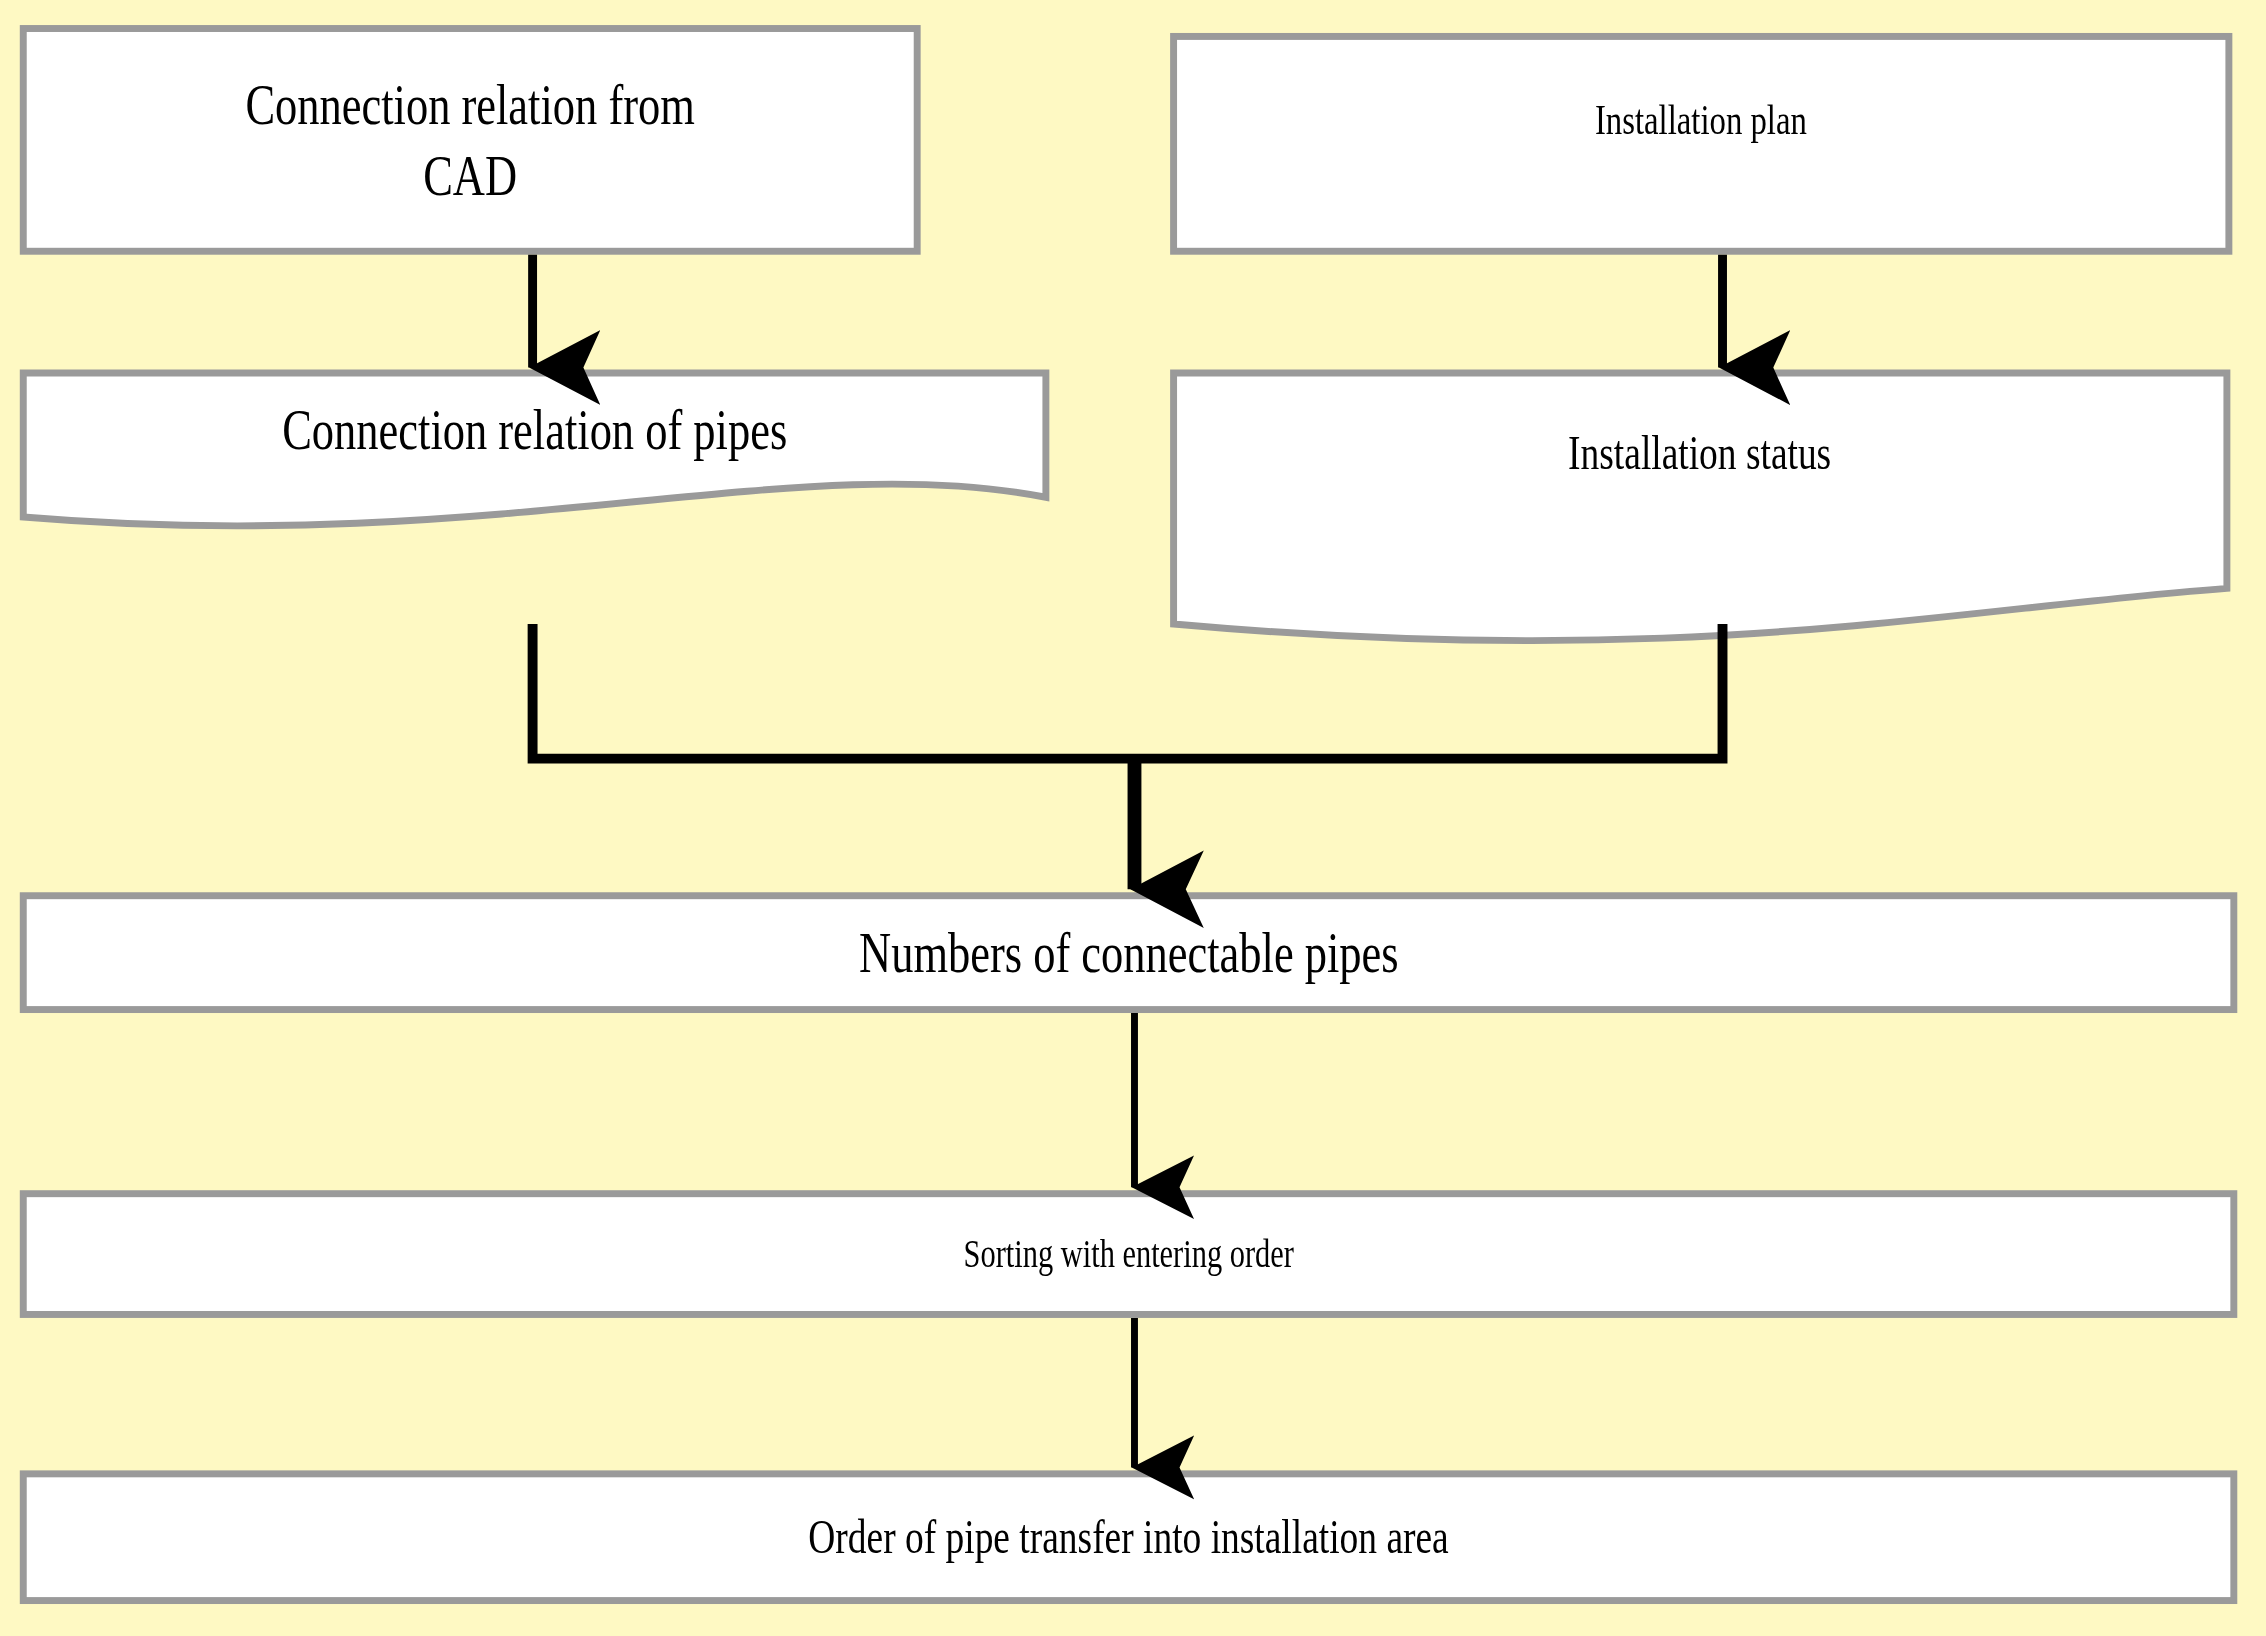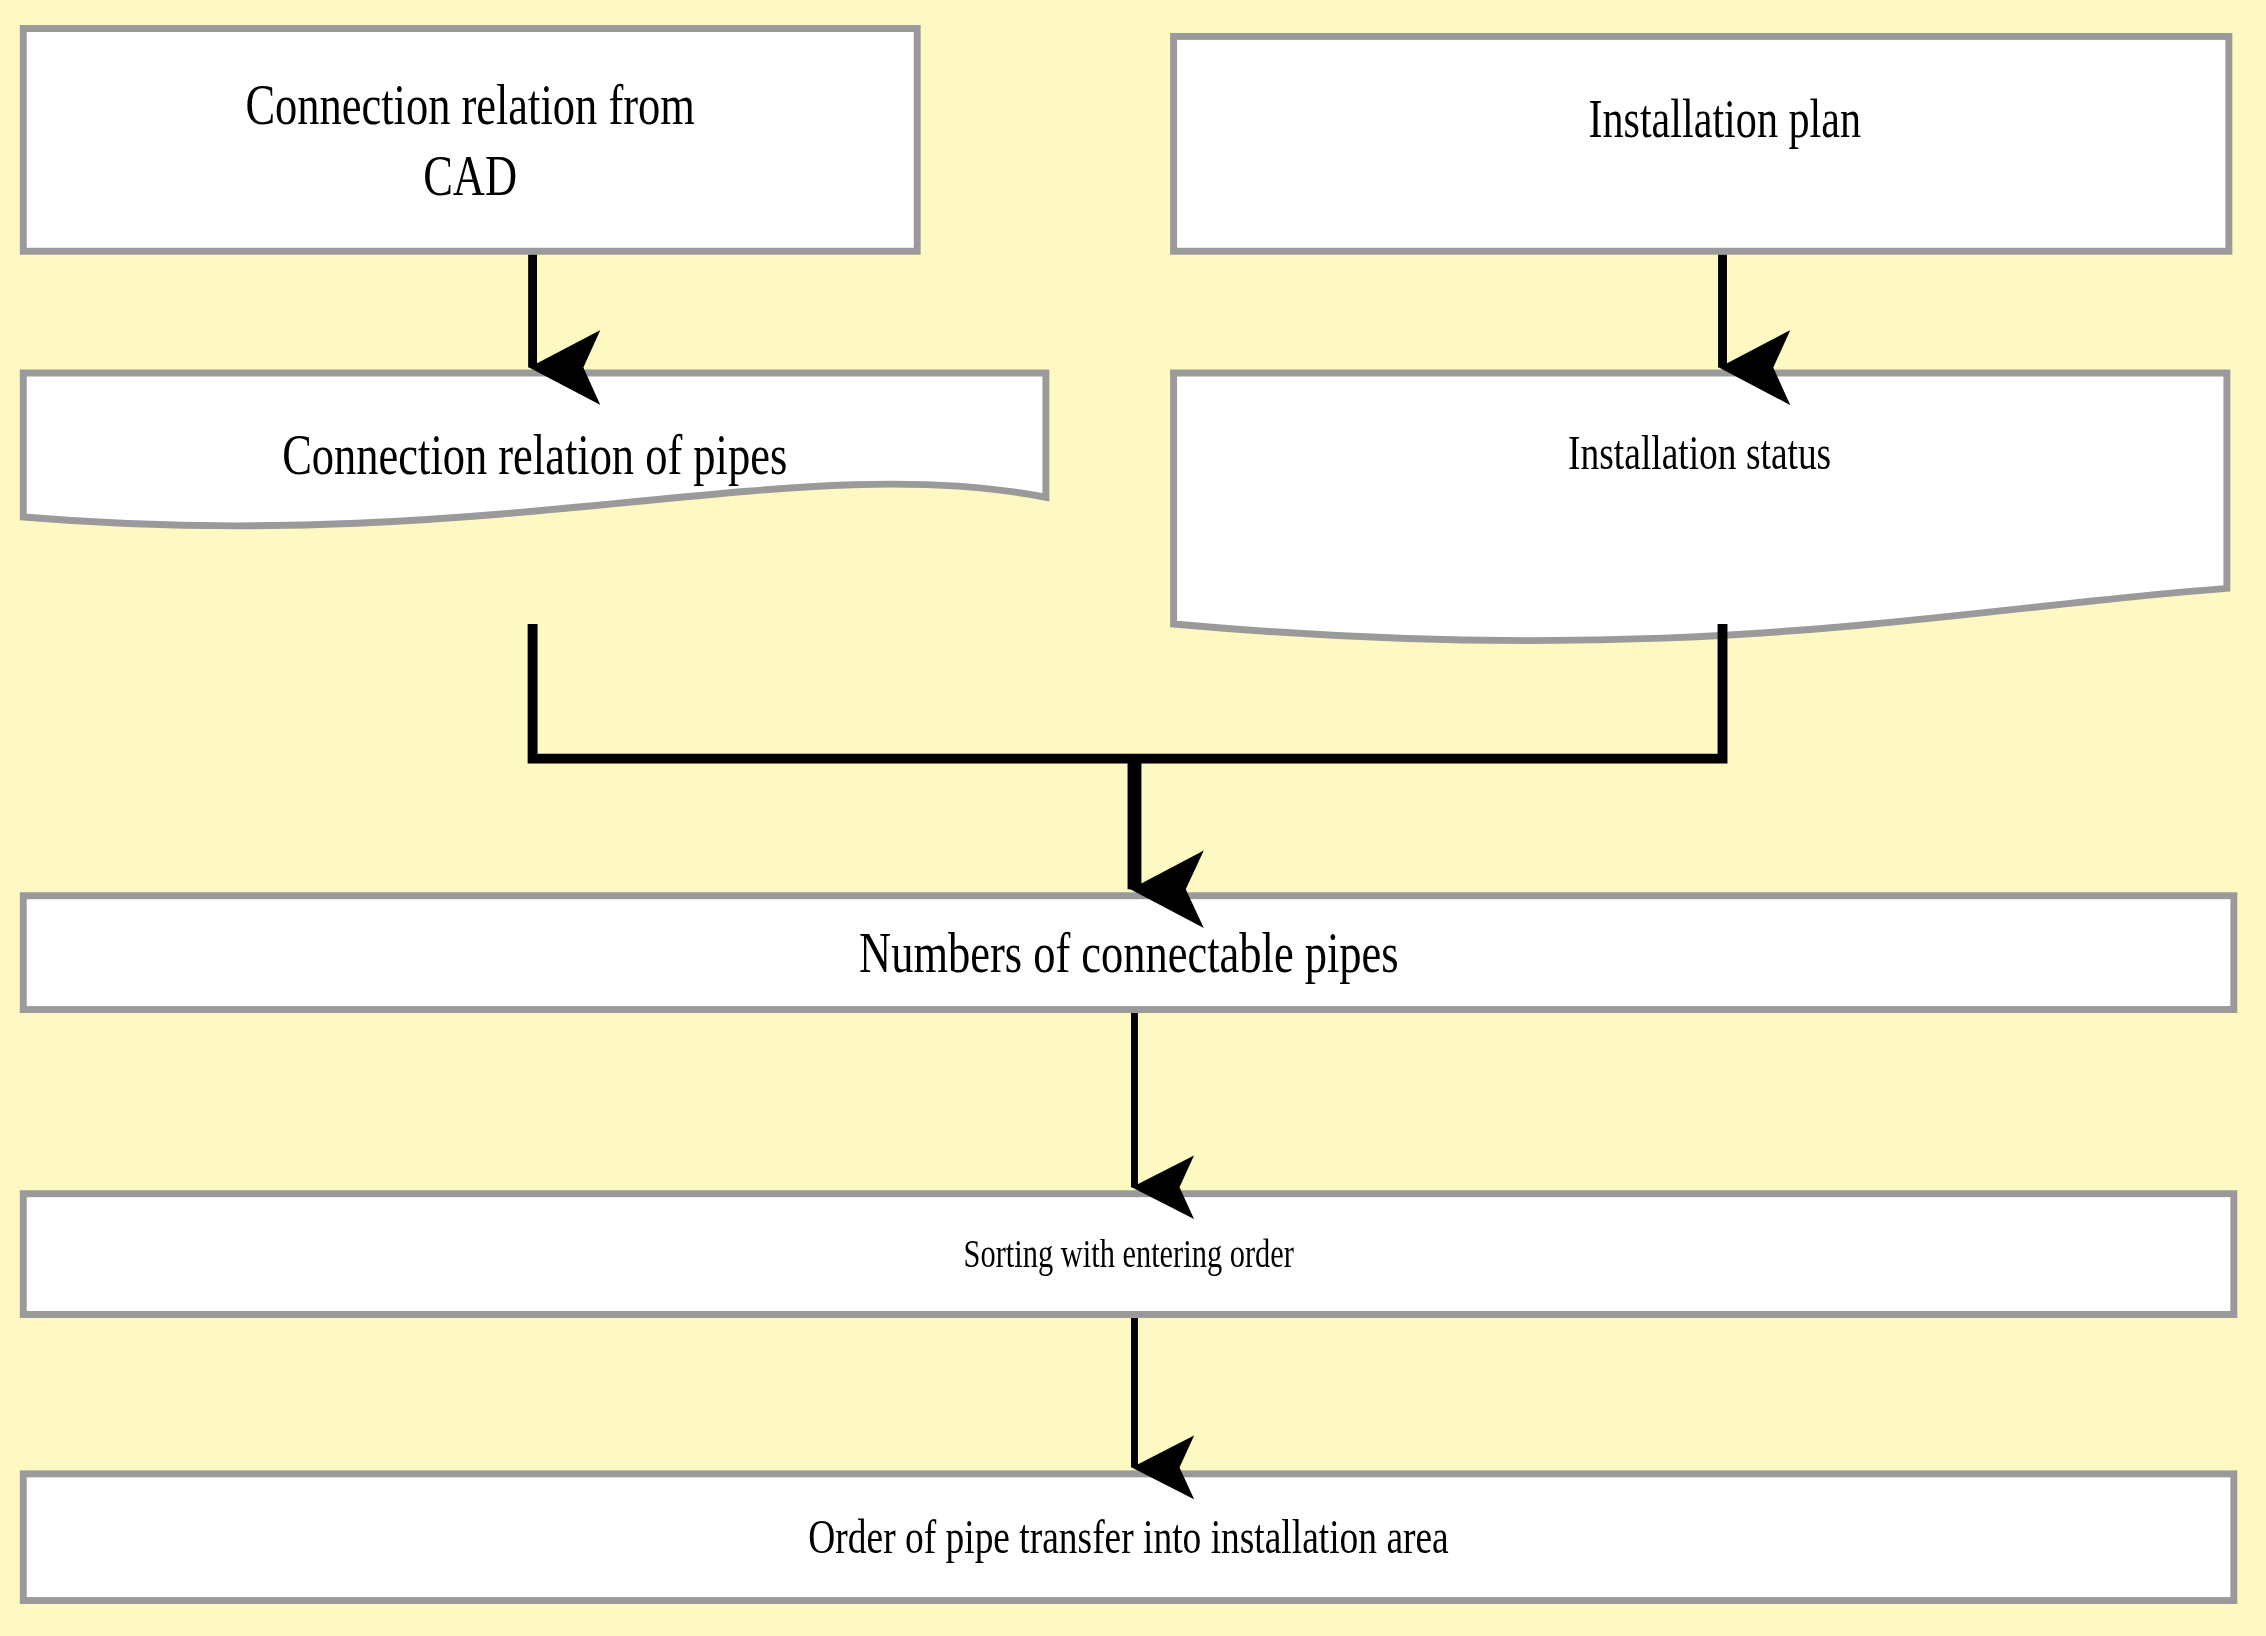--- a/index.html
+++ b/index.html
@@ -91,25 +91,25 @@
     <line x1="1146" y1="1023" x2="1146" y2="1199" stroke="#000000" stroke-width="7" marker-end="url(#ah-thin)"></line>
 
     <line x1="1146" y1="1331" x2="1146" y2="1482" stroke="#000000" stroke-width="7" marker-end="url(#ah-thin)"></line>
   </svg>
 
   <div class="node-label" style="left:20px; top:25px; width:901px; height:230px; font-size:57px;">
     <span>Connection relation from
 CAD</span>
   </div>
 
-  <div class="node-label" style="left:1170px; top:33px; width:1062px; height:174px; font-size:54px;margin-left:24px;">
+  <div class="node-label" style="left:1170px; top:33px; width:1062px; height:174px; font-size:42px;">
     <span>Installation plan</span>
   </div>
 
-  <div class="node-label" style="left:20px; top:369px; width:1030px; height:121px; font-size:57px;margin-top:25px;">
+  <div class="node-label" style="left:20px; top:369px; width:1030px; height:121px; font-size:57px;">
     <span>Connection relation of pipes</span>
   </div>
 
   <div class="node-label" style="left:1170px; top:369px; width:1060px; height:168px; font-size:48px;">
     <span>Installation status</span>
   </div>
 
   <div class="node-label" style="left:20px; top:892px; width:2218px; height:121px; font-size:57px;border-radius:17px;">
     <span>Numbers of connectable pipes</span>
   </div>

